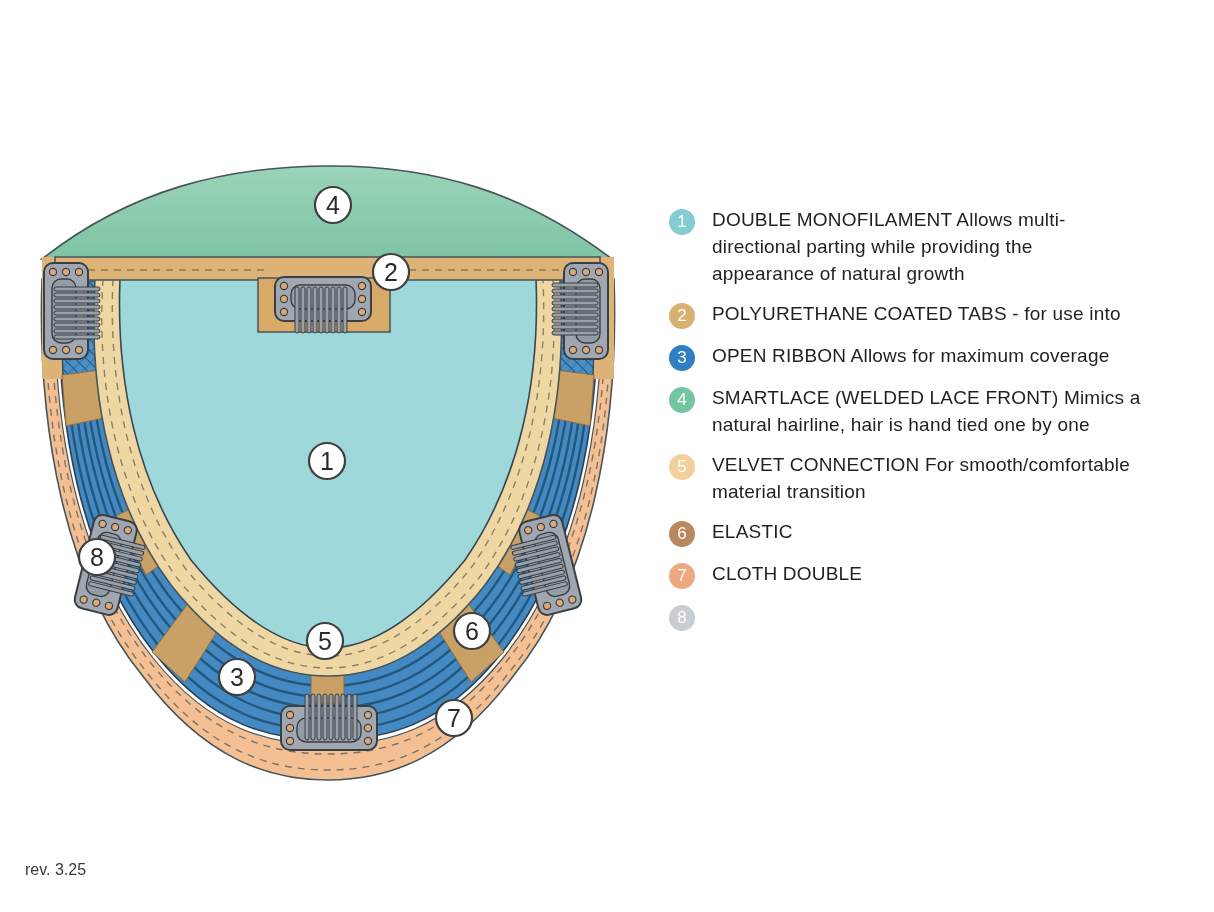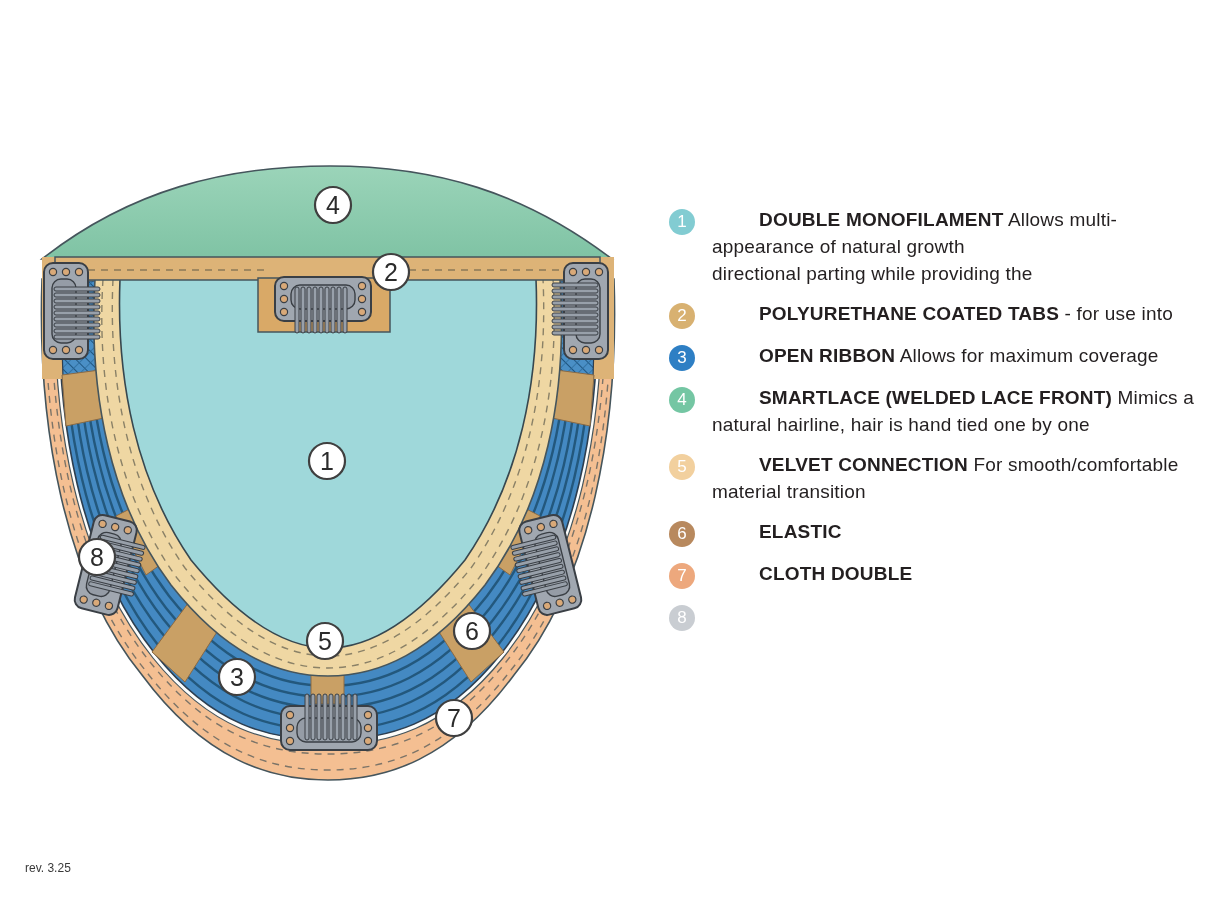--- a/index.html
+++ b/index.html
@@ -11,22 +11,22 @@
   .legend{position:absolute;left:669px;top:206px;width:530px;display:flex;flex-direction:column;gap:13px;}
   .lrow{display:flex;align-items:flex-start;}
   .badge{
     width:26px;height:26px;border-radius:50%;flex:0 0 26px;margin-top:3px;
     color:#ffffff;font-size:17px;line-height:26px;text-align:center;font-weight:400;
   }
   .lc-1{background:#82ccd2}.lc-2{background:#d8b171}.lc-3{background:#2e7fc4}
   .lc-4{background:#74c6a3}.lc-5{background:#f2d09e}.lc-6{background:#b8895e}
   .lc-7{background:#eda87d}.lc-8{background:#c9cdd2}
   .ltext{margin-left:17px;font-size:19px;line-height:27px;letter-spacing:0.2px;}
-  .lt{font-weight:700;margin-left:47px;}
-  .rev{position:absolute;left:25px;top:861px;font-size:12px;color:#3a3a3a;}
+  .lt{font-weight:400;}
+  .rev{position:absolute;left:25px;top:861px;font-size:16px;color:#3a3a3a;}
   svg text.callout-n{font-family:"Liberation Sans",sans-serif;font-size:25px;fill:#2b2b2b;}
 </style>
 </head>
 <body>
 
 <div class="diagram-wrap">
 <svg width="660" height="810" viewBox="0 0 660 810" xmlns="http://www.w3.org/2000/svg">
   <defs>
     <linearGradient id="laceGrad" x1="0" y1="0" x2="0" y2="1">
       <stop offset="0" stop-color="#9bd4b9"></stop>
@@ -153,22 +153,22 @@
     </g>
   </g>
 </svg>
 </div>
 
 <div class="legend">
   <div class="lrow">
     <span class="badge lc-1">1</span>
     <div class="ltext">
       <span class="lt">DOUBLE MONOFILAMENT</span><span> Allows multi-</span>
+      <div>directional parting while providing the</div>
       <div>appearance of natural growth</div>
-      <div>directional parting while providing the</div>
     </div>
   </div>
   <div class="lrow">
     <span class="badge lc-2">2</span>
     <div class="ltext">
       <span class="lt">POLYURETHANE COATED TABS</span><span> - for use into</span>
     </div>
   </div>
   <div class="lrow">
     <span class="badge lc-3">3</span>

